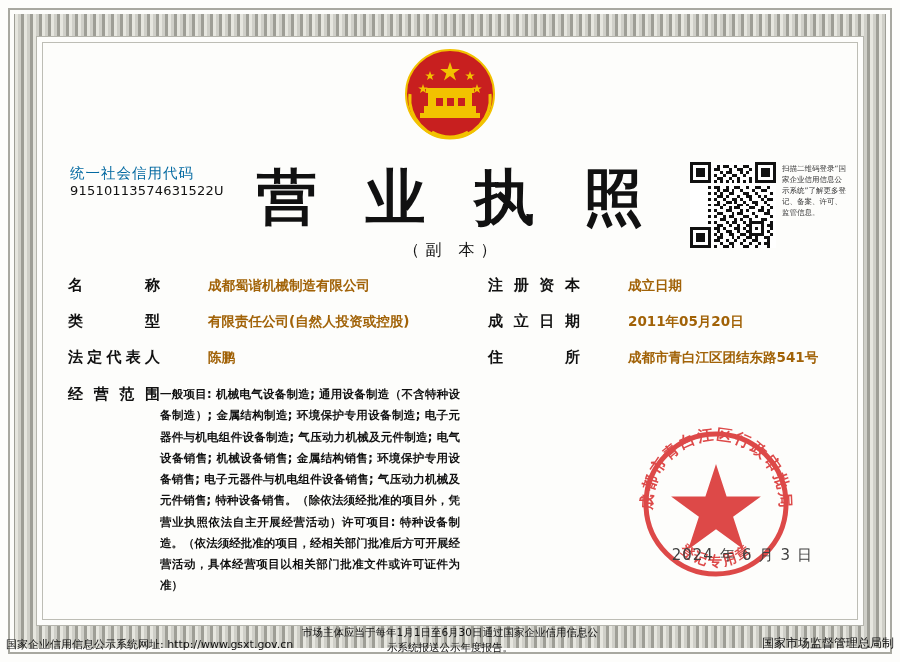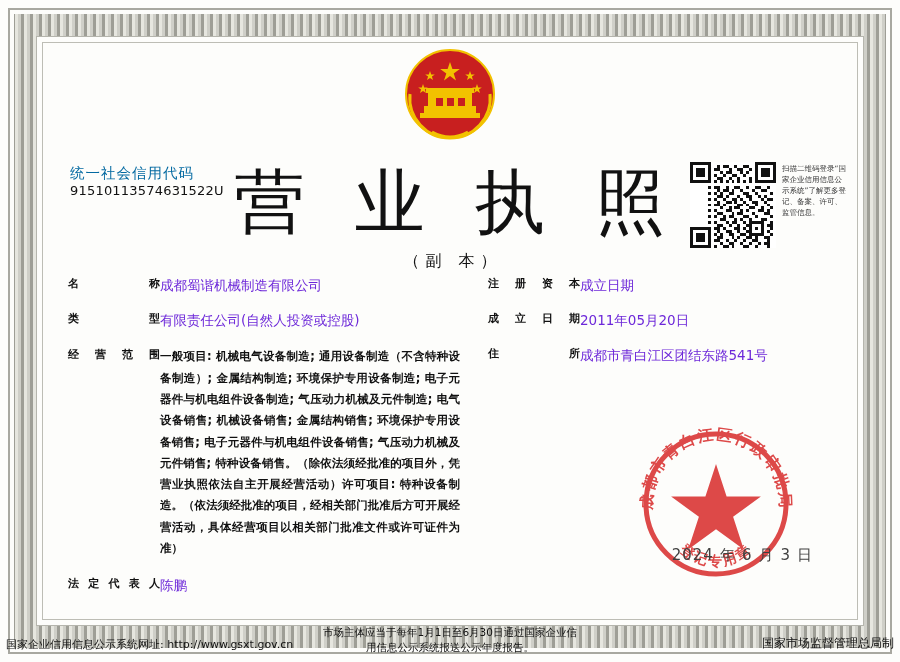--- a/index.html
+++ b/index.html
@@ -68,22 +68,22 @@
 
   
   .title-block {
     position: absolute;
     left: 0; right: 0;
     top: 118px;
     text-align: center;
   }
   .title {
     font-family: "DejaVu Sans", sans-serif;
-    font-size: 70px;
-    font-weight: normal;
+    font-size: 60px;
+    font-weight: bold;
     letter-spacing: 14px;
     color: #111;
     text-indent: 14px;
     line-height: 1.1;
   }
   .subtitle {
     margin-top: 10px;
     font-family: "DejaVu Sans", sans-serif;
     font-size: 16px;
     color: #111;
@@ -155,36 +155,37 @@
     top: 0;
     width: 370px;
   }
   .row {
     display: flex;
     align-items: flex-start;
     margin-bottom: 17px;
   }
   .lbl {
     font-family: "DejaVu Sans", sans-serif;
-    font-size: 11px;
+    font-size: 15px;
     font-weight: bold;
     color: #111;
     width: 92px;
     flex: 0 0 92px;
     letter-spacing: 0px;
     text-align: justify;
     text-align-last: justify;
   }
   .lbl5 { letter-spacing: 0; }
   .val {
     font-family: "DejaVu Sans", sans-serif;
     font-size: 13.5px;
-    font-weight: normal;
-    color: #6d28d9;
+    font-weight: bold;
+    color: #a16207;
     line-height: 1.35;
+    margin-left: 48px;
   }
   .scope-row .lbl { padding-top: 1px; }
   .scope-text {
     font-family: "DejaVu Sans", sans-serif;
     font-size: 11.5px;
     line-height: 1.85;
     color: #111;
     width: 300px;
     font-weight: bold;
     text-align: justify;
@@ -236,21 +237,21 @@
     bottom: 6px;
     font-family: "DejaVu Sans", sans-serif;
     font-size: 11px;
     color: #111;
   }
   .footer-center {
     position: absolute;
     left: 50%;
     transform: translateX(-50%);
     bottom: 2px;
-    width: 262px;
+    width: 304px;
     text-align: center;
     font-family: "DejaVu Sans", sans-serif;
     font-size: 10.5px;
     line-height: 1.5;
     color: #111;
   }
   .footer-right {
     position: absolute;
     right: 6px;
     bottom: 6px;
@@ -502,27 +503,27 @@
 
       <div class="col-left">
         <div class="row">
           <div class="lbl">名　称</div>
           <div class="val">成都蜀谐机械制造有限公司</div>
         </div>
         <div class="row">
           <div class="lbl">类　型</div>
           <div class="val">有限责任公司(自然人投资或控股)</div>
         </div>
+        <div class="row">
+          <div class="lbl lbl5">法定代表人</div>
+          <div class="val">陈鹏</div>
+        </div>
         <div class="row scope-row">
           <div class="lbl">经营范围</div>
           <div class="scope-text">一般项目: 机械电气设备制造; 通用设备制造（不含特种设备制造）; 金属结构制造; 环境保护专用设备制造; 电子元器件与机电组件设备制造; 气压动力机械及元件制造; 电气设备销售; 机械设备销售; 金属结构销售; 环境保护专用设备销售; 电子元器件与机电组件设备销售; 气压动力机械及元件销售; 特种设备销售。（除依法须经批准的项目外，凭营业执照依法自主开展经营活动）许可项目: 特种设备制造。（依法须经批准的项目，经相关部门批准后方可开展经营活动，具体经营项目以相关部门批准文件或许可证件为准）</div>
-        </div>
-        <div class="row">
-          <div class="lbl lbl5">法定代表人</div>
-          <div class="val">陈鹏</div>
         </div>
       </div>
 
       <div class="col-right">
         <div class="row">
           <div class="lbl">注册资本</div>
           <div class="val">成立日期</div>
         </div>
         <div class="row">
           <div class="lbl">成立日期</div>

